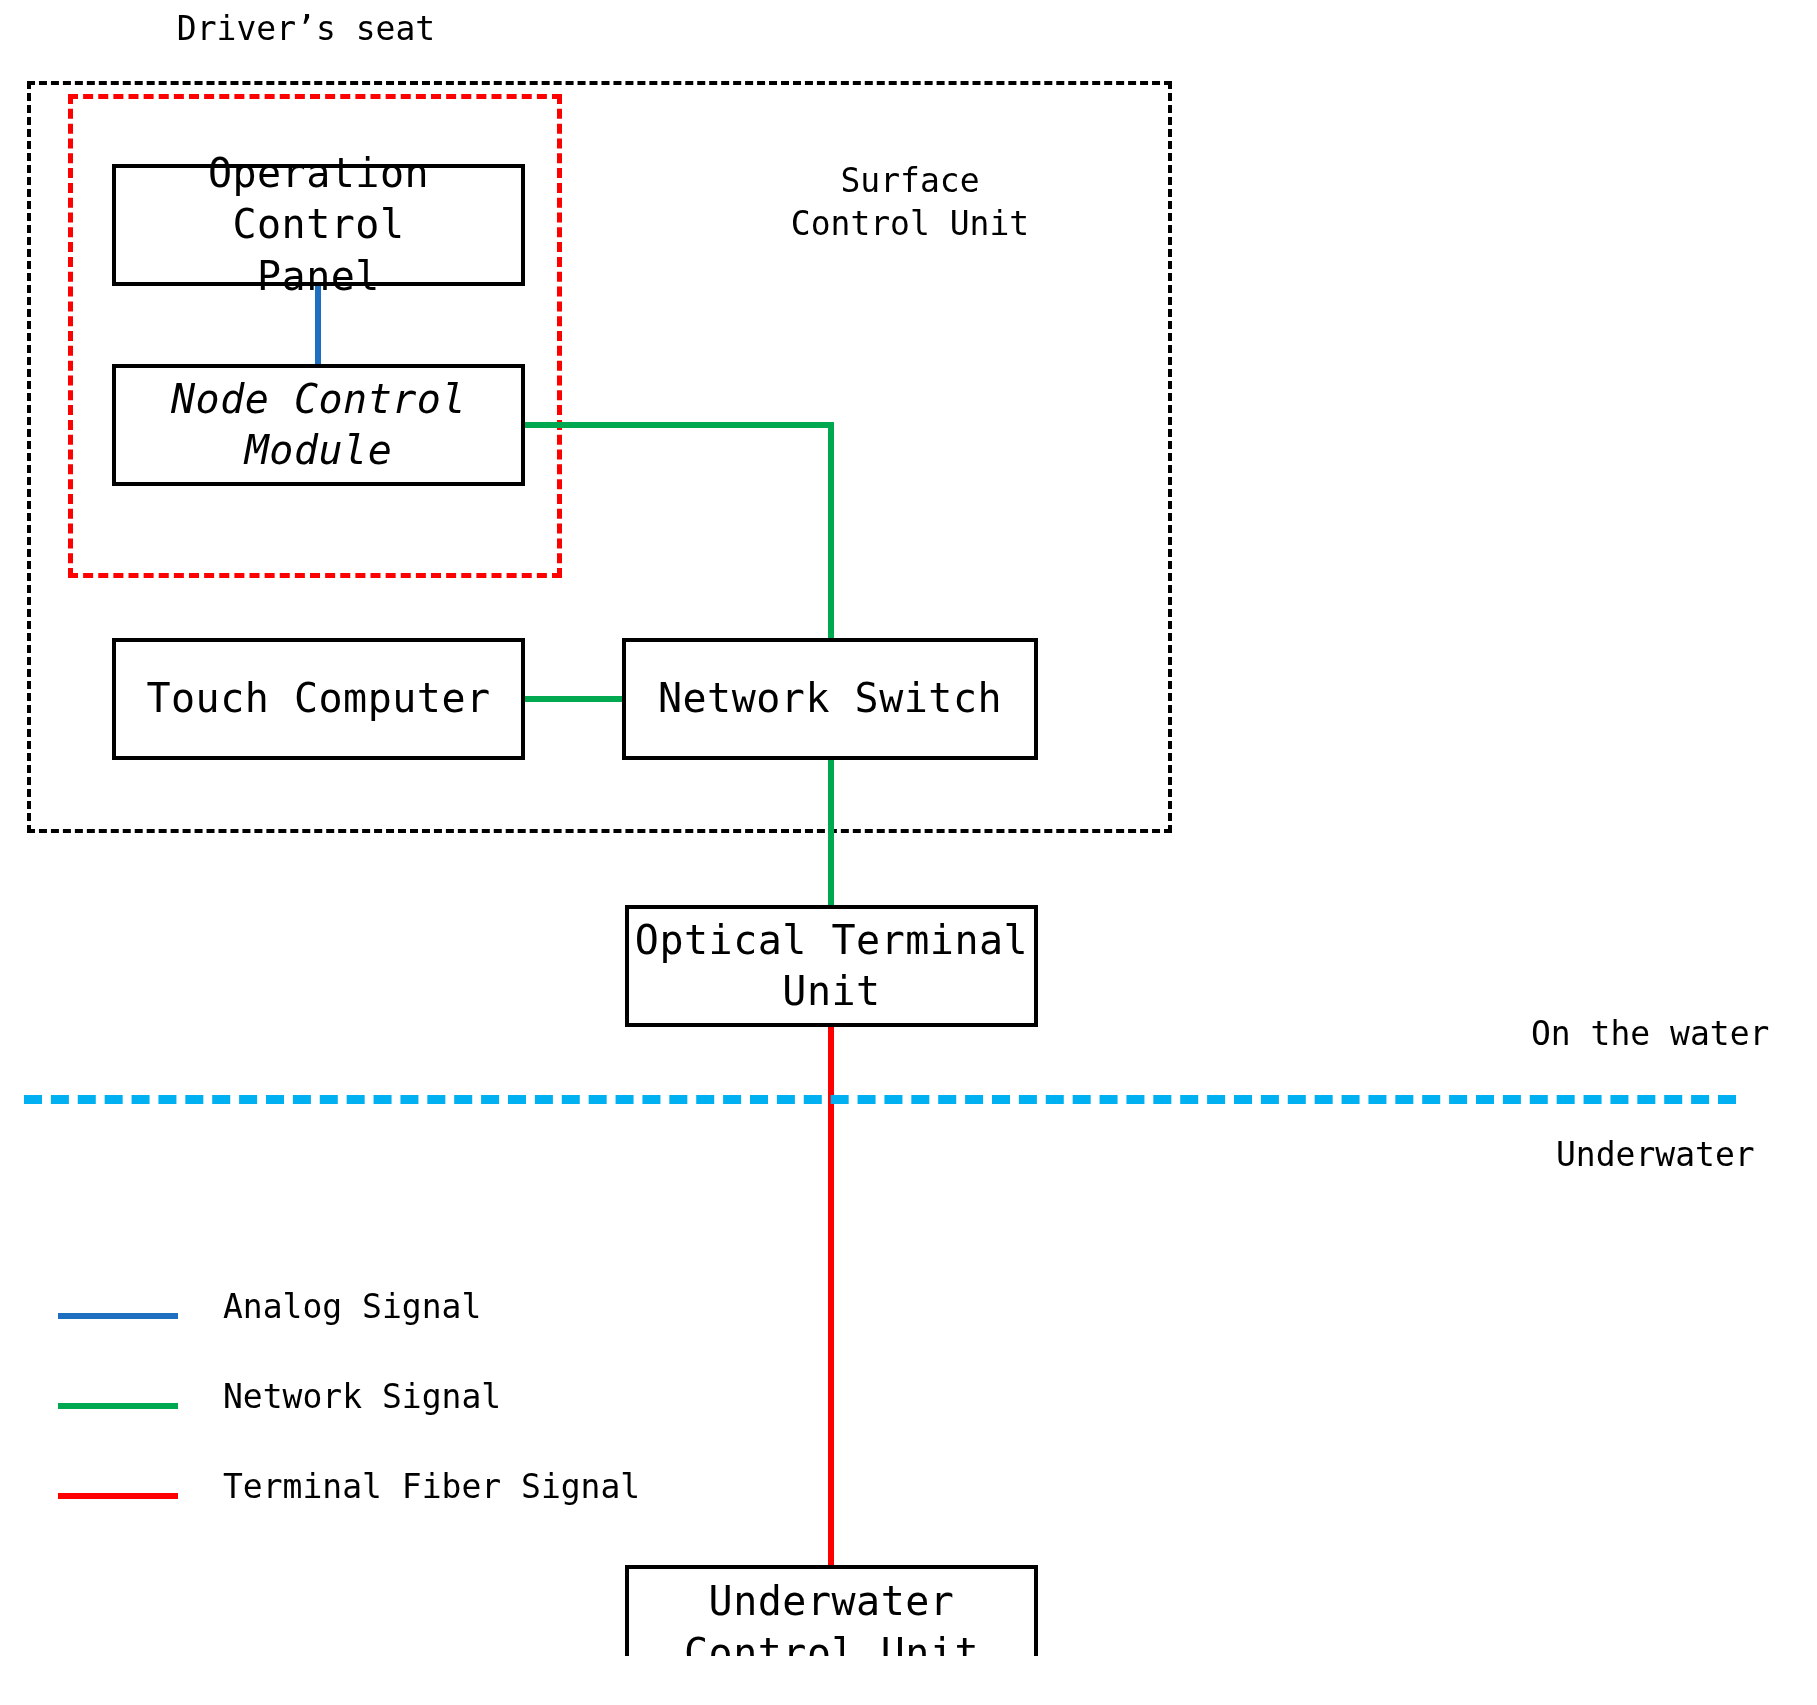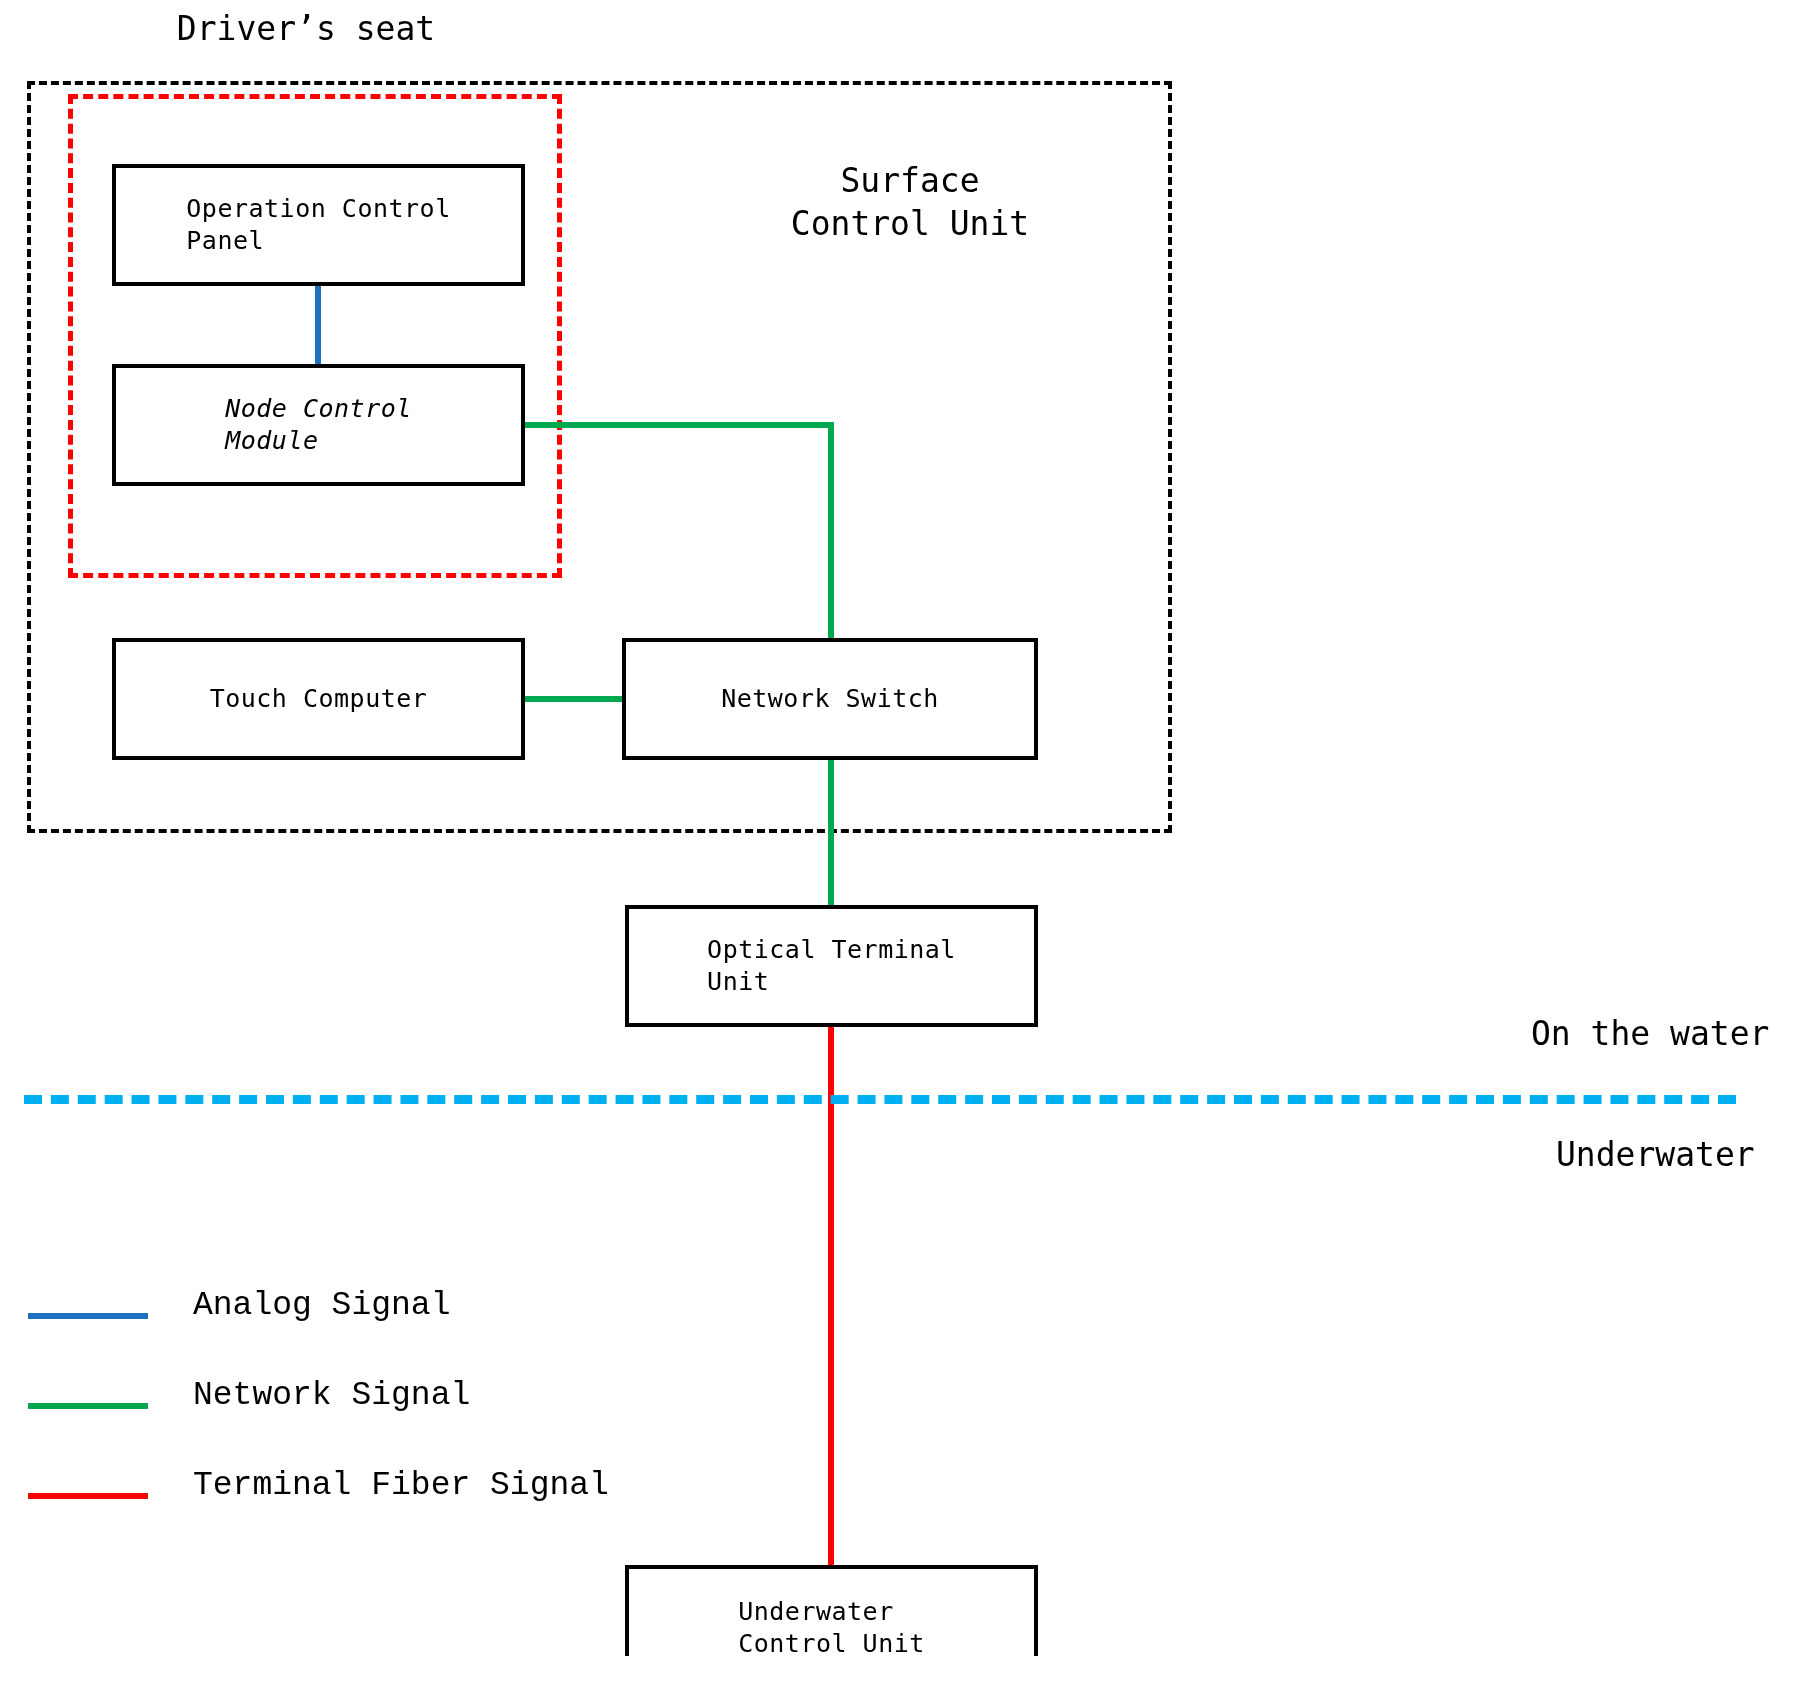--- a/index.html
+++ b/index.html
@@ -22,23 +22,23 @@
 
   
   .node-box {
     position: absolute;
     box-sizing: border-box;
     border: 4px solid #000000;
     background: transparent;
     display: flex;
     align-items: center;
     justify-content: center;
-    text-align: left;
+    text-align: center;
     line-height: 1.28;
-    font-size: 25px;
+    font-size: 40px;
     letter-spacing: 0.5px;
     white-space: pre-line;
     z-index: 4;
   }
 
   
   .group-box {
     position: absolute;
     box-sizing: border-box;
     background: transparent;
@@ -148,21 +148,21 @@
   <div class="wire wire-v wire-green" style="left:828px; top:757px; height:151px;"></div>
 
   <div class="wire wire-v wire-red" style="left:828px; top:1024px; height:544px;"></div>
 
   <div class="free-label" style="left:1531px; top:1013px;">On the water</div>
 
   <div class="waterline" style="left:24px; top:1095px; width:1712px;"></div>
 
   <div class="free-label" style="left:1556px; top:1134px;">Underwater</div>
 
-  <div class="legend" style="left:28px; top:1275px; width:680px;font-family:Liberation Mono, monospace;">
+  <div class="legend" style="left:58px; top:1275px; width:680px;">
 
     <div class="legend-row">
       <span class="legend-swatch sw-blue"></span>
       <span class="legend-text">Analog Signal</span>
     </div>
 
     <div class="legend-row">
       <span class="legend-swatch sw-green"></span>
       <span class="legend-text">Network Signal</span>
     </div>

